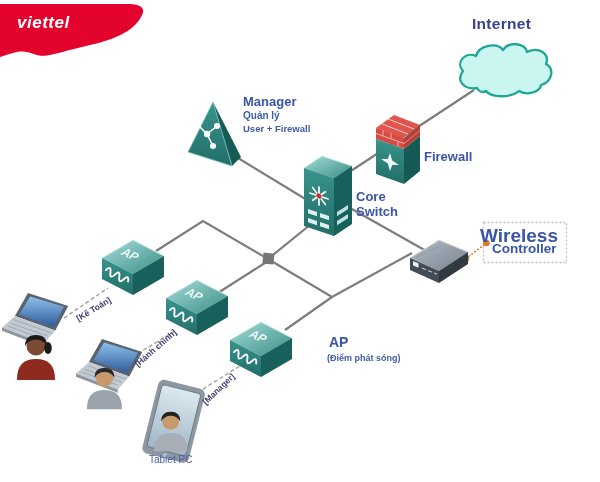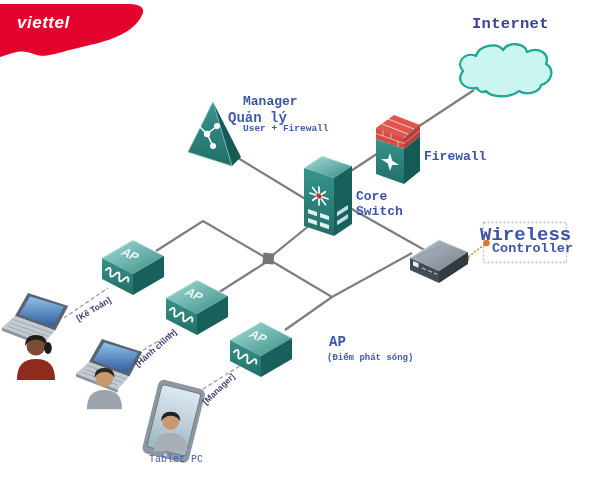--- a/index.html
+++ b/index.html
@@ -1,22 +1,22 @@
 <!DOCTYPE html>
 <html><head>
 <meta charset="utf-8">
 <style>
   html,body{margin:0;padding:0;background:#fff;}
   .stage{position:relative;width:600px;height:482px;background:#ffffff;overflow:hidden;
          font-family:"Liberation Sans",sans-serif;}
   .stage svg{position:absolute;left:0;top:0;}
-  .lbl{position:absolute;color:#3a55a8;line-height:1.05;white-space:nowrap;font-family:Liberation Mono, monospace;}
+  .lbl{position:absolute;color:#3a55a8;line-height:1.05;white-space:nowrap;}
   .lbl-internet{left:472px;top:16px;font-size:15.5px;font-weight:600;color:#3c4190;letter-spacing:.3px;}
   .lbl-radius{left:243px;top:95px;font-size:13px;font-weight:600;}
-  .lbl-radius-sub1{left:228px;top:111px;font-size:14px;font-weight:600;color:#3f5cab;}
+  .lbl-radius-sub1{left:243px;top:111px;font-size:10px;font-weight:600;color:#3f5cab;}
   .lbl-radius-sub2{left:243px;top:124px;font-size:9.5px;font-weight:600;color:#3f5cab;}
   .lbl-firewall{left:424px;top:150px;font-size:13px;font-weight:600;}
   .lbl-core1{left:356px;top:190px;font-size:13px;font-weight:600;}
   .lbl-core2{left:356px;top:205px;font-size:13px;font-weight:600;}
   .lbl-wc1{left:480px;top:226px;font-size:19px;font-weight:600;}
   .lbl-wc2{left:492px;top:242px;font-size:13.5px;font-weight:600;}
   .lbl-ap{left:329px;top:335px;font-size:14px;font-weight:600;}
   .lbl-ap-sub{left:327px;top:354px;font-size:9px;font-weight:600;color:#3f5cab;}
   .lbl-tablet{left:149px;top:455px;font-size:10px;color:#4a5ba8;}
   .rot{position:absolute;font-size:8.5px;font-weight:600;color:#3e3e6f;transform-origin:0 50%;}

